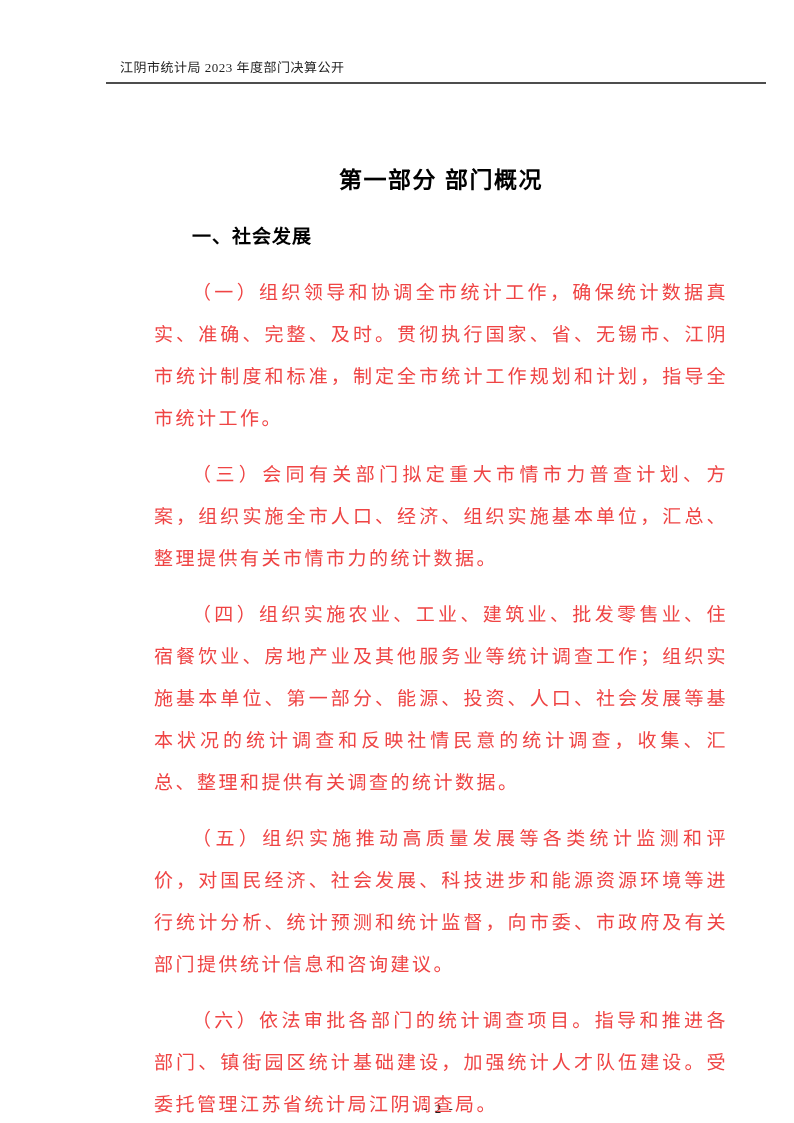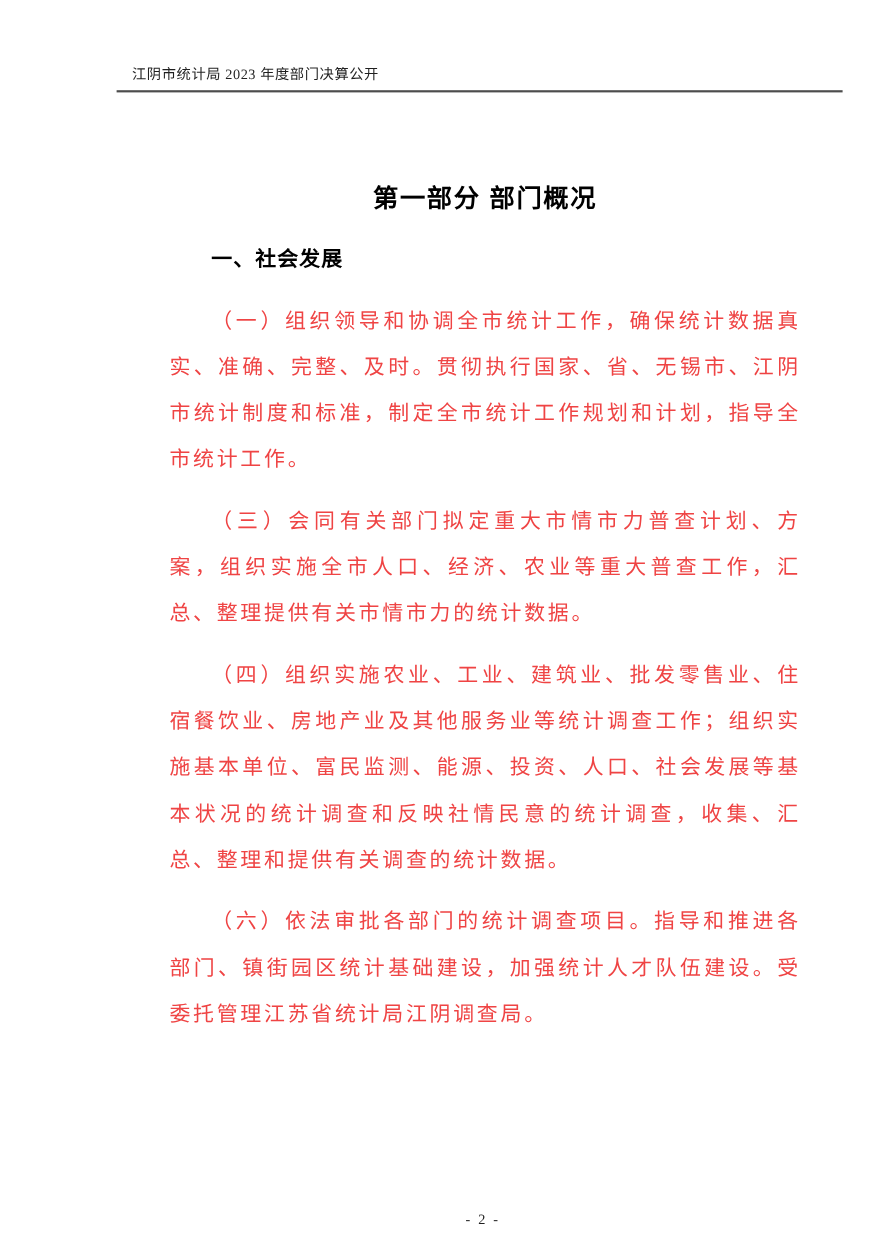--- a/index.html
+++ b/index.html
@@ -97,24 +97,25 @@
 
   <div class="content">
 
     <h1 class="doc-title">第一部分 部门概况</h1>
 
     <h2 class="section-heading">一、社会发展</h2>
 
     <p class="body-paragraph">（一）组织领导和协调全市统计工作，确保统计数据真实、准确、完整、及时。贯彻执行国家、省、无锡市、江阴市统计制度和标准，制定全市统计工作规划和计划，指导全市统计工作。</p>
 
 
-    <p class="body-paragraph">（三）会同有关部门拟定重大市情市力普查计划、方案，组织实施全市人口、经济、农业等重大普查工作，汇总、整理提供有关市情市力的统计数据。</p>
+    <p class="body-paragraph">（三）会同有关部门拟定重大市情市力普查计划、方案，组织实施全市人口、经济、组织实施基本单位，汇总、整理提供有关市情市力的统计数据。</p>
 
-    <p class="body-paragraph">（四）组织实施农业、工业、建筑业、批发零售业、住宿餐饮业、房地产业及其他服务业等统计调查工作；组织实施基本单位、富民监测、能源、投资、人口、社会发展等基本状况的统计调查和反映社情民意的统计调查，收集、汇总、整理和提供有关调查的统计数据。</p>
+    <p class="body-paragraph">（四）组织实施农业、工业、建筑业、批发零售业、住宿餐饮业、房地产业及其他服务业等统计调查工作；组织实施基本单位、第一部分、能源、投资、人口、社会发展等基本状况的统计调查和反映社情民意的统计调查，收集、汇总、整理和提供有关调查的统计数据。</p>
 
+    <p class="body-paragraph">（五）组织实施推动高质量发展等各类统计监测和评价，对国民经济、社会发展、科技进步和能源资源环境等进行统计分析、统计预测和统计监督，向市委、市政府及有关部门提供统计信息和咨询建议。</p>
 
     <p class="body-paragraph">（六）依法审批各部门的统计调查项目。指导和推进各部门、镇街园区统计基础建设，加强统计人才队伍建设。受委托管理江苏省统计局江阴调查局。</p>
 
   </div>
 
   <div class="page-footer">
     <span>- 2 -</span>
   </div>
 
 </div>

